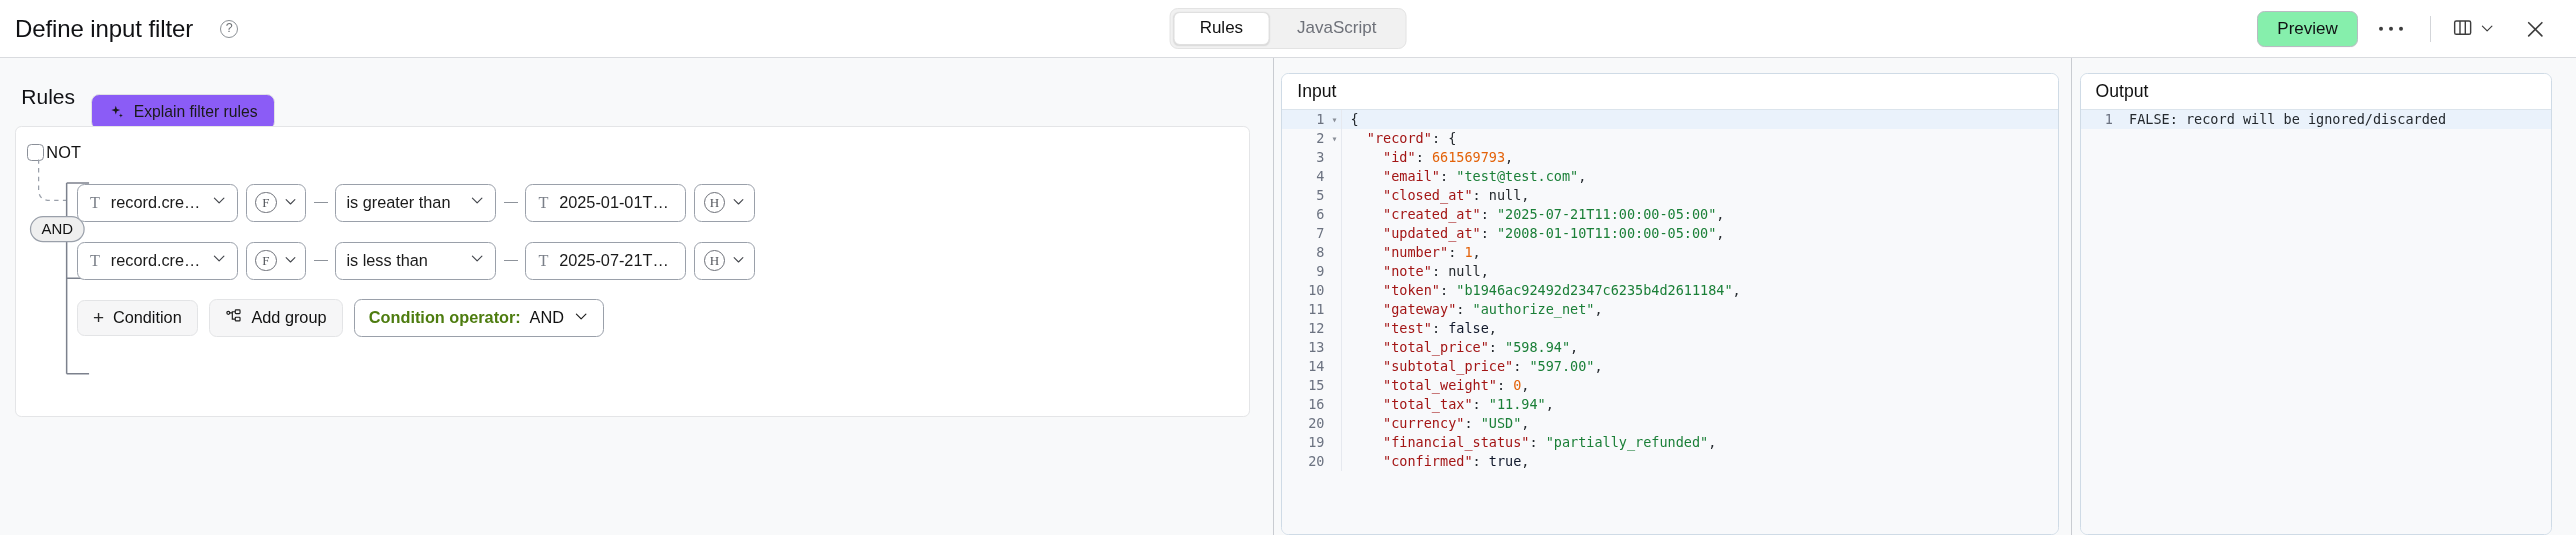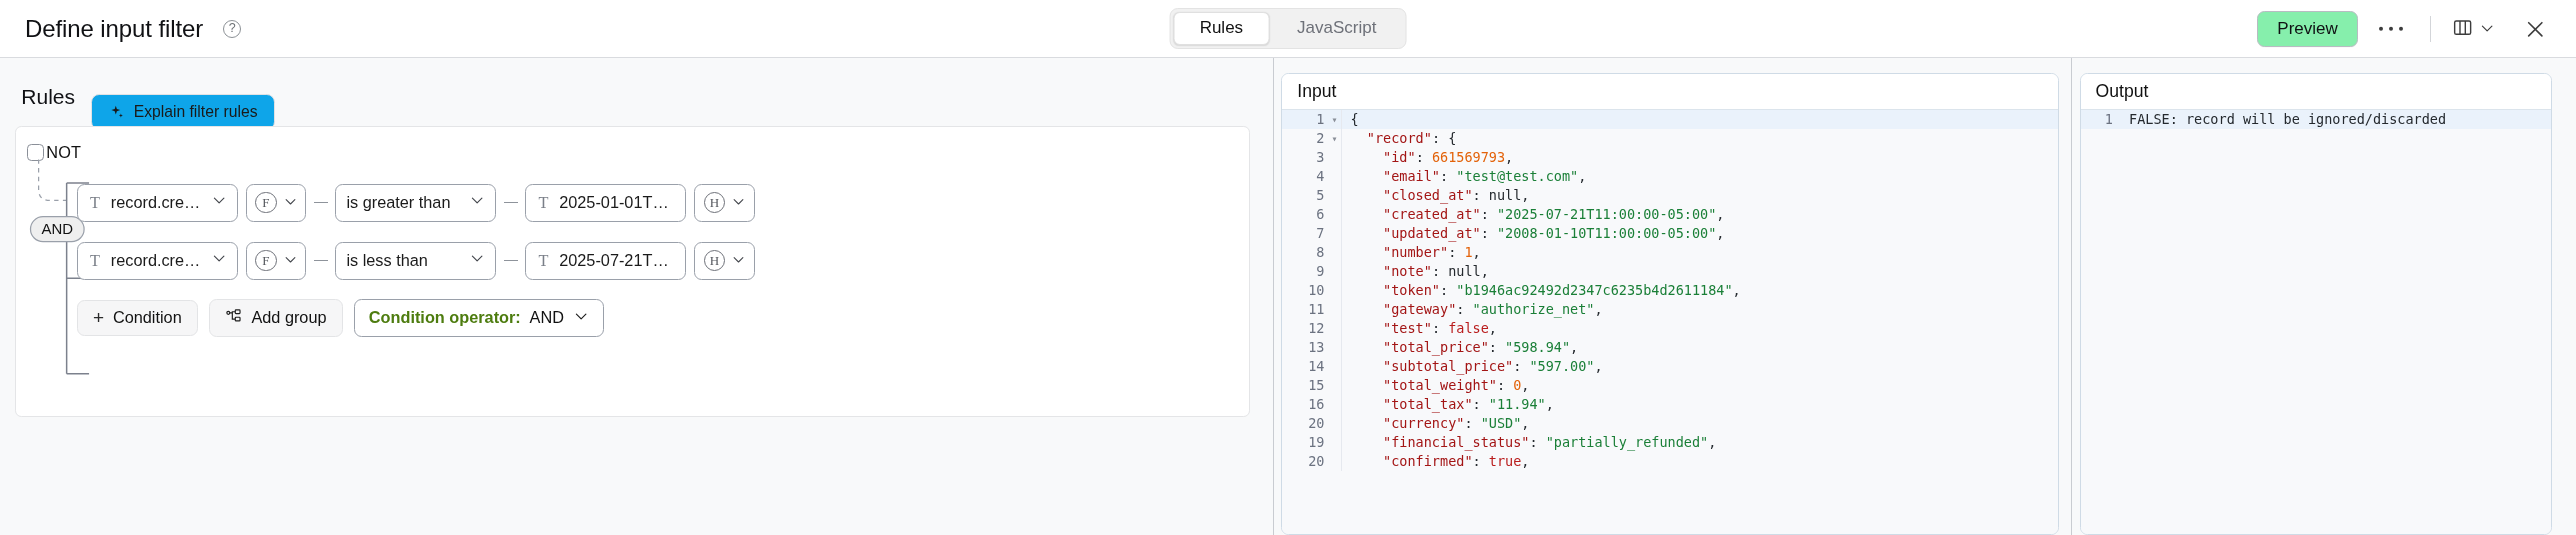--- a/index.html
+++ b/index.html
@@ -15,22 +15,22 @@
   
   .topbar {
     position: relative;
     height: 58px;
     background: #ffffff;
     border-bottom: 0.6px solid #d9dbdf;
     display: flex;
     align-items: center;
   }
   .topbar-left {
-    display: flex; align-items: center; gap: 20px;
-    padding-left: 25px;
+    display: flex; align-items: center; gap: 27px;
+    padding-left: 15px;
   }
   .page-title {
     font-size: 24px;
     font-weight: 400;
     letter-spacing: -0.1px;
     color: #101114;
     white-space: nowrap;
   }
   .help-icon {
     width: 18px; height: 18px;
@@ -115,21 +115,21 @@
   .rules-head {
     display:flex; align-items:center; gap: 16.3px;
     padding-left: 6.3px;
     height: 39px;
   }
   .rules-title {
     font-size: 21px; color:#101114; font-weight:400;
   }
   .explain-btn {
     display:flex; align-items:center; gap:8.8px;
-    background:#0ea5e9;
+    background:#8b5cf6;
     border:0.6px solid #e1e2e4;
     border-radius: 8.2px;
     padding: 8.2px 16.3px;
     font-size: 15.7px;
     color:#1a1a1a;
     cursor:pointer;
     white-space: nowrap;
     margin-top: 31px;
   }
   .spark { width:16.3px;height:16.3px;display:block; }
@@ -298,21 +298,21 @@
   .fold {
     width: 12.5px; flex:0 0 auto; text-align:center;
     color:#8a8f98; font-size:10px;
   }
   .cbody { flex:1 1 auto; padding-left: 8.8px; color:#24292e; border-left:0.6px solid #e6e9ef;}
   .out .cbody { border-left: none; padding-left: 12.5px; }
   .out .gut { width: 36px; }
   .k { color:#a31515; }
   .s { color:#1a7f37; }
   .n { color:#e36209; }
-  .b { color:#b91c1c; }
+  .b { color:#0f172a; }
   .nul { color:#24292e; }
   .p { color:#24292e; }
 </style>
 </head>
 <body>
 
 <div class="topbar">
   <div class="topbar-left">
     <div class="page-title">Define input filter</div>
     <div class="help-icon">?</div>

